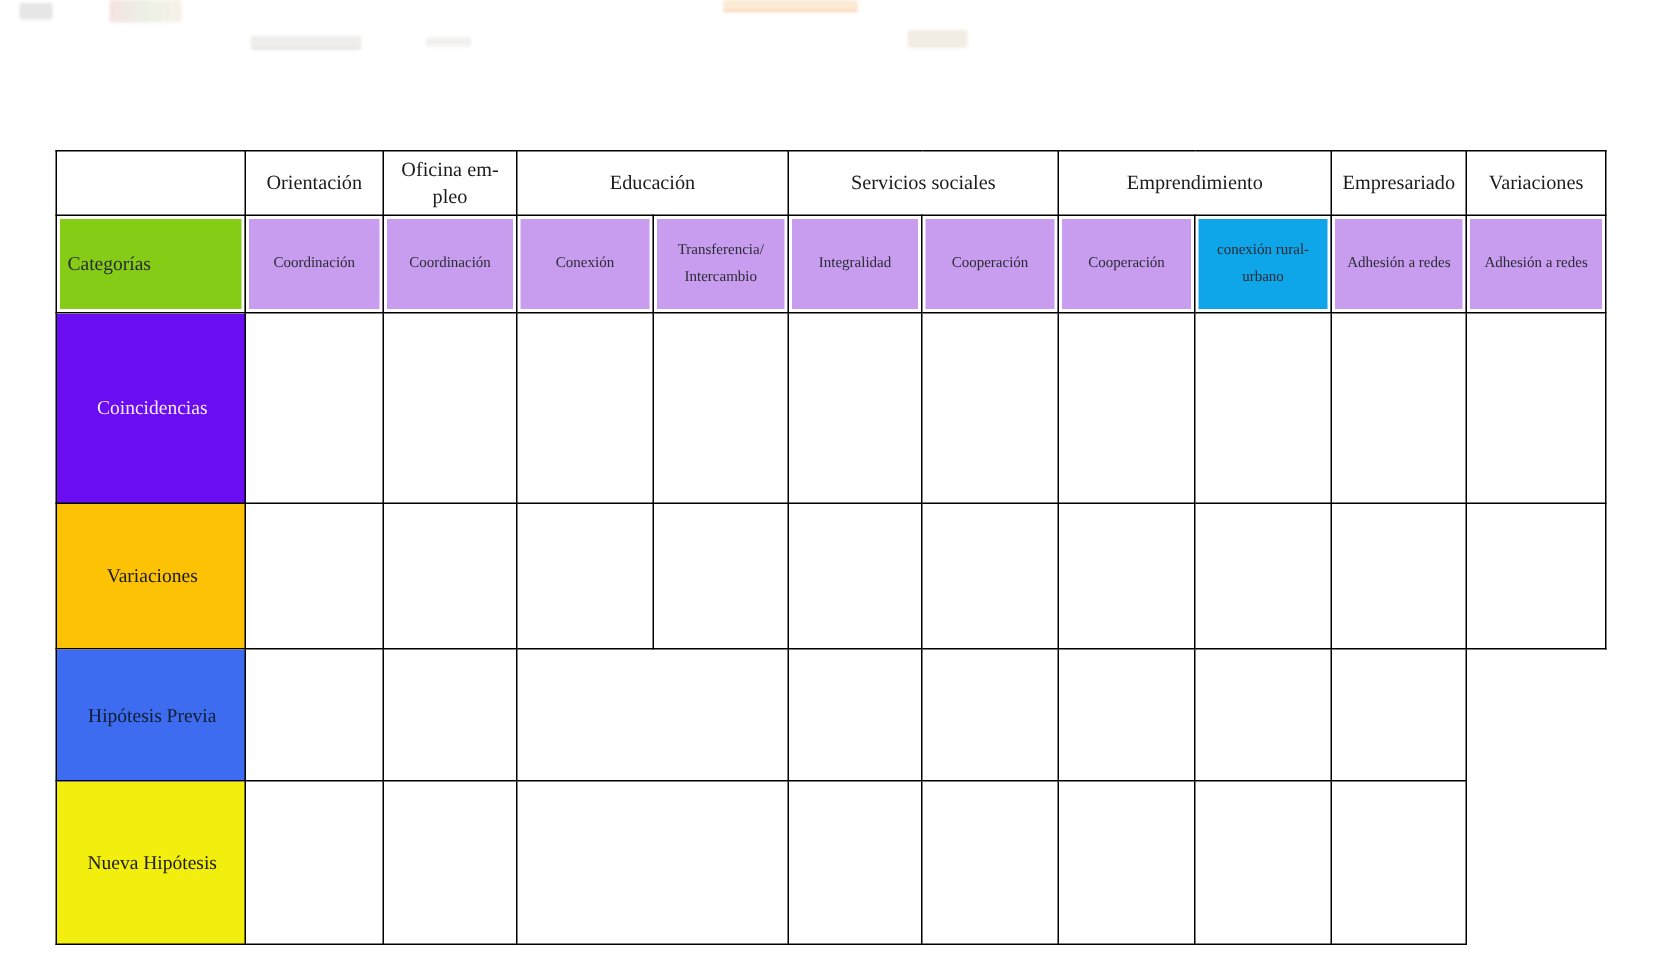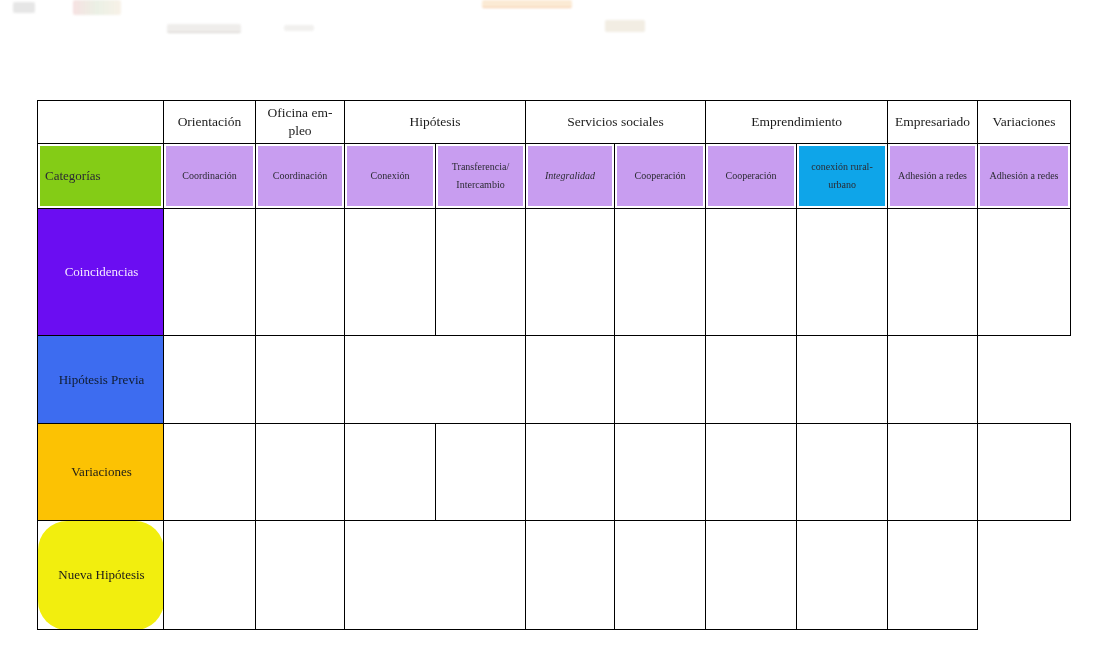--- a/index.html
+++ b/index.html
@@ -63,43 +63,57 @@
         <col style="width:91px">
     <col style="width:90px">
         <col style="width:93px">
   </colgroup>
 
   <tbody>
         <tr style="height:43px">
     <td class="th"></td>
     <td class="th">Orientación</td>
     <td class="th">Oficina em-pleo</td>
-    <td class="th" colspan="2">Hipótesis</td>
+    <td class="th" colspan="2">Educación</td>
     <td class="th" colspan="2">Servicios sociales</td>
     <td class="th" colspan="2">Emprendimiento</td>
     <td class="th">Empresariado</td>
     <td class="th">Variaciones</td>
   </tr>
 
   <tr style="height:65px">
     <td class="sub cat" style="background-color: #84cc16;">Categorías</td>
     <td class="sub" style="background-color: rgb(200, 157, 240);">Coordinación</td>
     <td class="sub" style="background-color: rgb(200, 157, 240);">Coordinación</td>
     <td class="sub" style="background-color: rgb(200, 157, 240);">Conexión</td>
     <td class="sub" style="background-color: rgb(200, 157, 240);">Transferencia/ Intercambio</td>
-    <td class="sub" style="background-color: rgb(200, 157, 240); font-style: italic;">Integralidad</td>
+    <td class="sub" style="background-color: rgb(200, 157, 240);">Integralidad</td>
     <td class="sub" style="background-color: rgb(200, 157, 240);">Cooperación</td>
     <td class="sub" style="background-color: rgb(200, 157, 240);">Cooperación</td>
     <td class="sub" style="background-color: #0ea5e9;">conexión rural-urbano</td>
     <td class="sub" style="background-color: rgb(200, 157, 240);">Adhesión a redes</td>
     <td class="sub" style="background-color: rgb(200, 157, 240);">Adhesión a redes</td>
   </tr>
 
   <tr style="height:127px">
     <td class="rowlabel" style="background-color: rgb(107, 13, 242); color: rgb(244, 233, 255);">Coincidencias</td>
+    <td class="blank"></td>
+    <td class="blank"></td>
+    <td class="blank"></td>
+    <td class="blank"></td>
+    <td class="blank"></td>
+    <td class="blank"></td>
+    <td class="blank"></td>
+    <td class="blank"></td>
+    <td class="blank"></td>
+    <td class="blank"></td>
+  </tr>
+
+  <tr style="height:97px">
+    <td class="rowlabel" style="background-color: rgb(252, 194, 3); color: rgb(29, 28, 24);">Variaciones</td>
     <td class="blank"></td>
     <td class="blank"></td>
     <td class="blank"></td>
     <td class="blank"></td>
     <td class="blank"></td>
     <td class="blank"></td>
     <td class="blank"></td>
     <td class="blank"></td>
     <td class="blank"></td>
     <td class="blank"></td>
@@ -110,36 +124,22 @@
     <td class="blank"></td>
     <td class="blank"></td>
     <td class="blank" colspan="2"></td>
     <td class="blank"></td>
     <td class="blank"></td>
     <td class="blank"></td>
     <td class="blank"></td>
     <td class="blank"></td>
   </tr>
 
-  <tr style="height:97px">
-    <td class="rowlabel" style="background-color: rgb(252, 194, 3); color: rgb(29, 28, 24);">Variaciones</td>
-    <td class="blank"></td>
-    <td class="blank"></td>
-    <td class="blank"></td>
-    <td class="blank"></td>
-    <td class="blank"></td>
-    <td class="blank"></td>
-    <td class="blank"></td>
-    <td class="blank"></td>
-    <td class="blank"></td>
-    <td class="blank"></td>
-  </tr>
-
   <tr style="height:109px">
-    <td class="rowlabel" style="background-color: rgb(242, 238, 14); color: rgb(33, 32, 26); border-radius: 29px;">Nueva Hipótesis</td>
+    <td class="rowlabel" style="background-color: rgb(242, 238, 14); color: rgb(33, 32, 26);">Nueva Hipótesis</td>
     <td class="blank"></td>
     <td class="blank"></td>
     <td class="blank" colspan="2"></td>
     <td class="blank"></td>
     <td class="blank"></td>
     <td class="blank"></td>
     <td class="blank"></td>
     <td class="blank"></td>
   </tr>
 </tbody>

